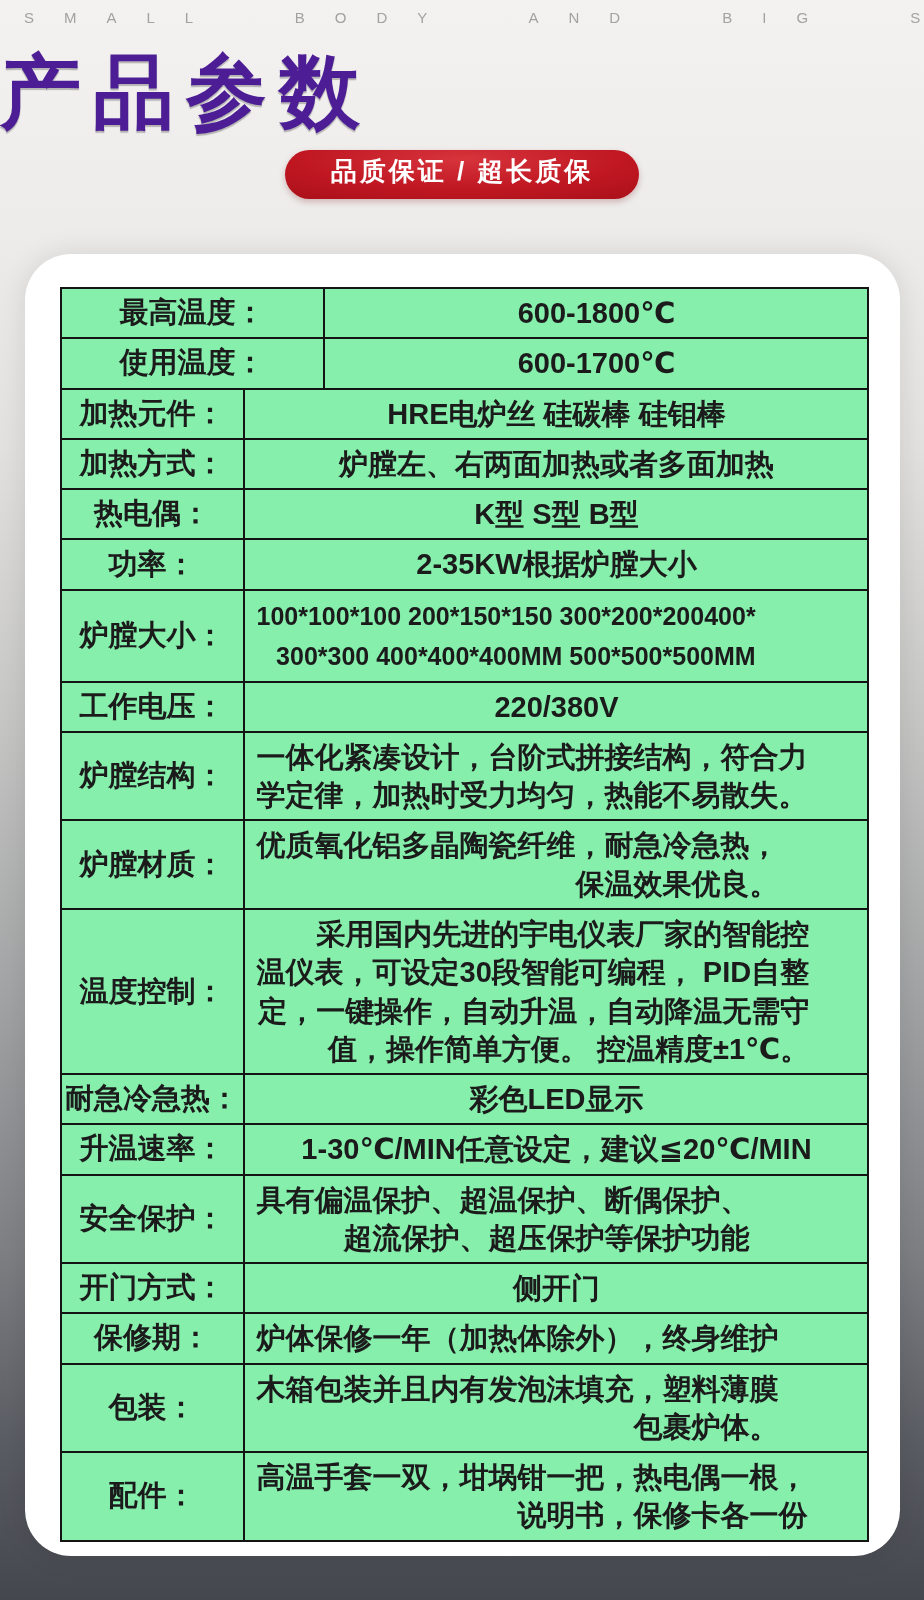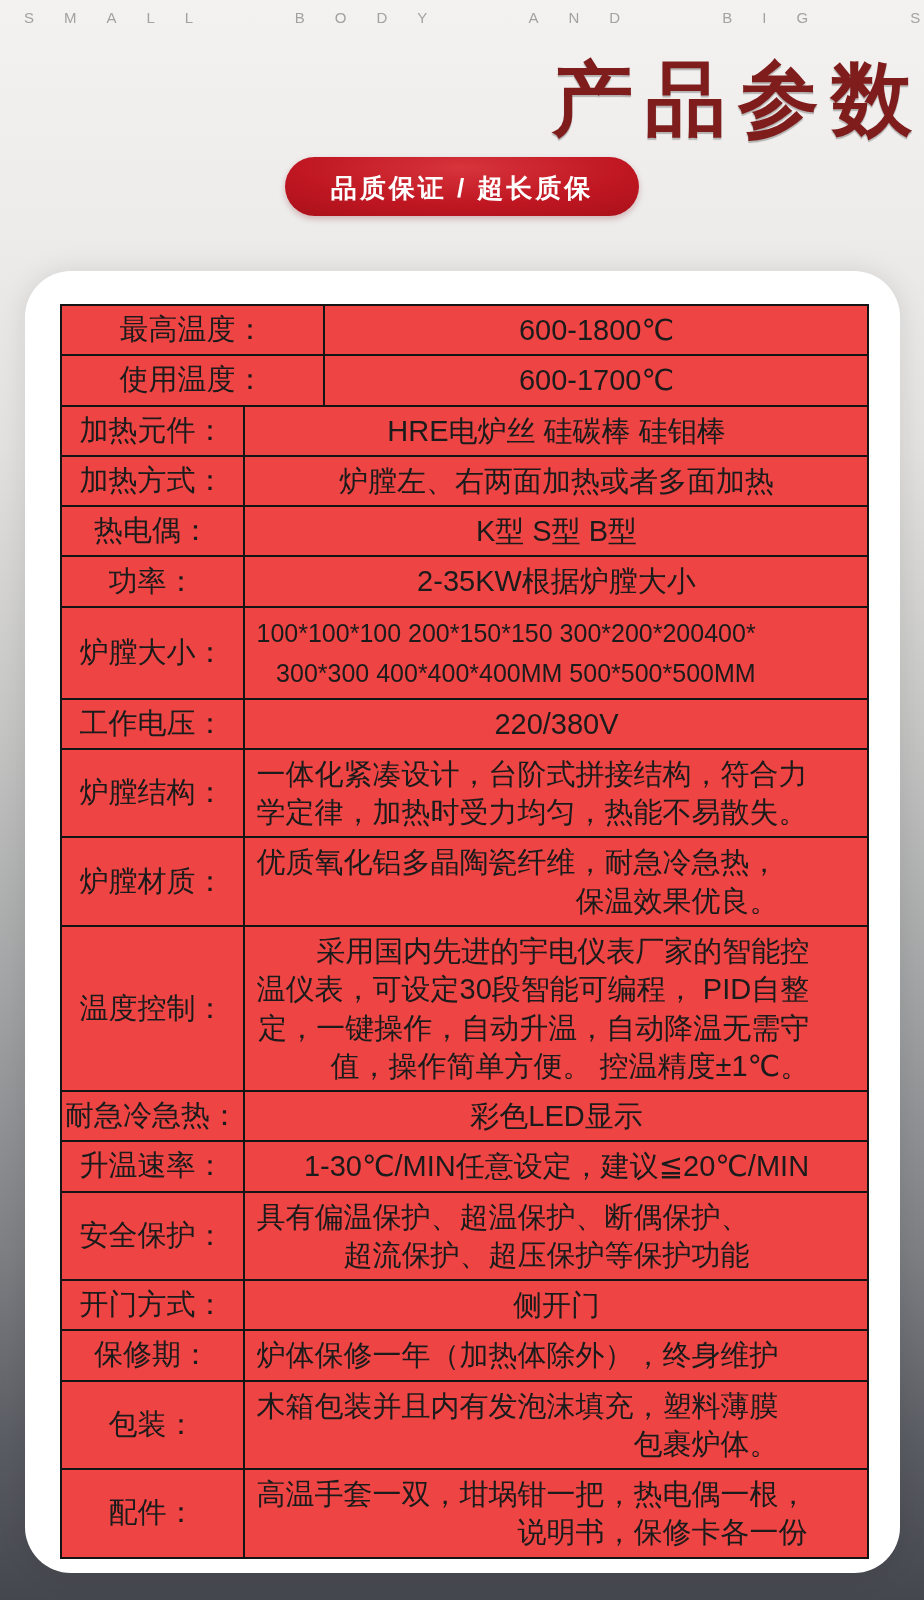--- a/index.html
+++ b/index.html
@@ -26,33 +26,33 @@
     font-size: 15px;
     font-weight: 400;
     color: #a3a2a1;
     letter-spacing: 30px;
     word-spacing: 38px;
     white-space: nowrap;
     overflow: hidden;
     width: 924px;
   }
   .title {
-    margin-top: 31px;
-    text-align: right;
+    margin-top: 24px;
+    text-align: left;
     font-size: 81px;
     line-height: 1.05;
     font-weight: 700;
-    color: #7f1d1d;
+    color: #4c1d95;
     letter-spacing: 12px;
     text-shadow: 0 2px 1px rgba(0,0,0,0.25);
   }
   .badge-wrap { text-align: center; margin-top: 15px; }
   .badge {
     display: inline-block;
-    padding: 14px 46px 10px 46px;
+    padding: 4px 46px 10px 46px;
     border-radius: 40px;
     background: radial-gradient(ellipse 120% 160% at 50% 18%,
       #d7343c 0%, #c01722 38%, #a81019 68%, #8d0c13 100%);
     box-shadow: 0 3px 6px rgba(120, 10, 15, 0.25);
     color: #ffffff;
     font-size: 26px;
     font-weight: 700;
     letter-spacing: 3px;
   }
 
@@ -62,21 +62,22 @@
     height: 1302px;
     margin: 55px auto 0 auto;
     background: #ffffff;
     border-radius: 46px;
     padding: 33px 31px 0 35px;
     box-shadow: 0 0 28px rgba(0,0,0,0.10);
   }
   .spec-table {
     width: 100%;
     border: 2px solid #141414;
-    background: #ef4444;
+    background: #86efac;
+    font-weight: bold;
   }
   .spec-row { display: flex; border-top: 2px solid #141414; }
   .spec-row:first-child { border-top: none; }
   .spec-label {
     flex: 0 0 183px;
     border-right: 2px solid #141414;
     display: flex;
     align-items: center;
     justify-content: center;
     text-align: center;

